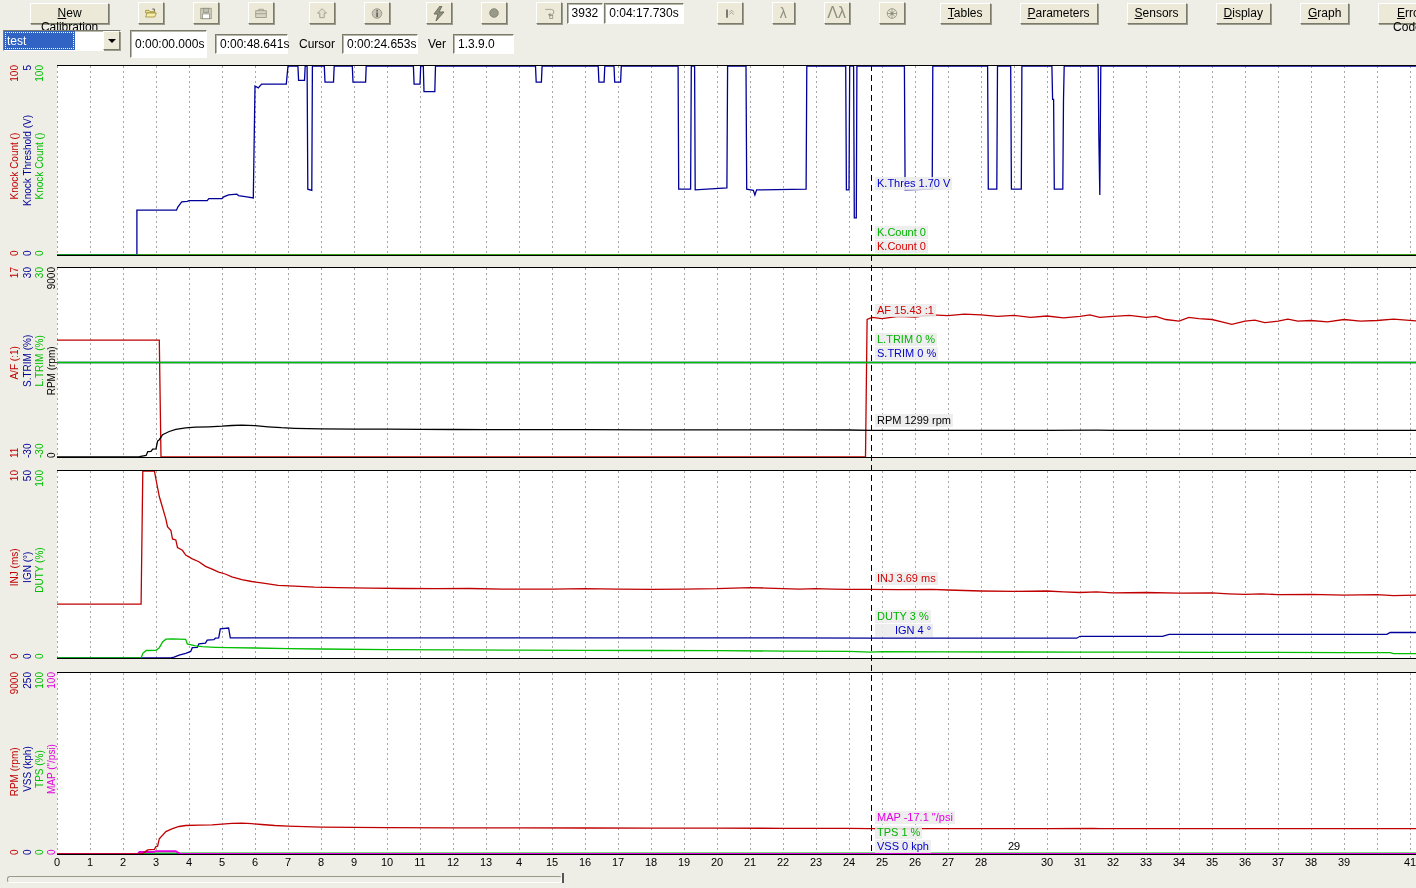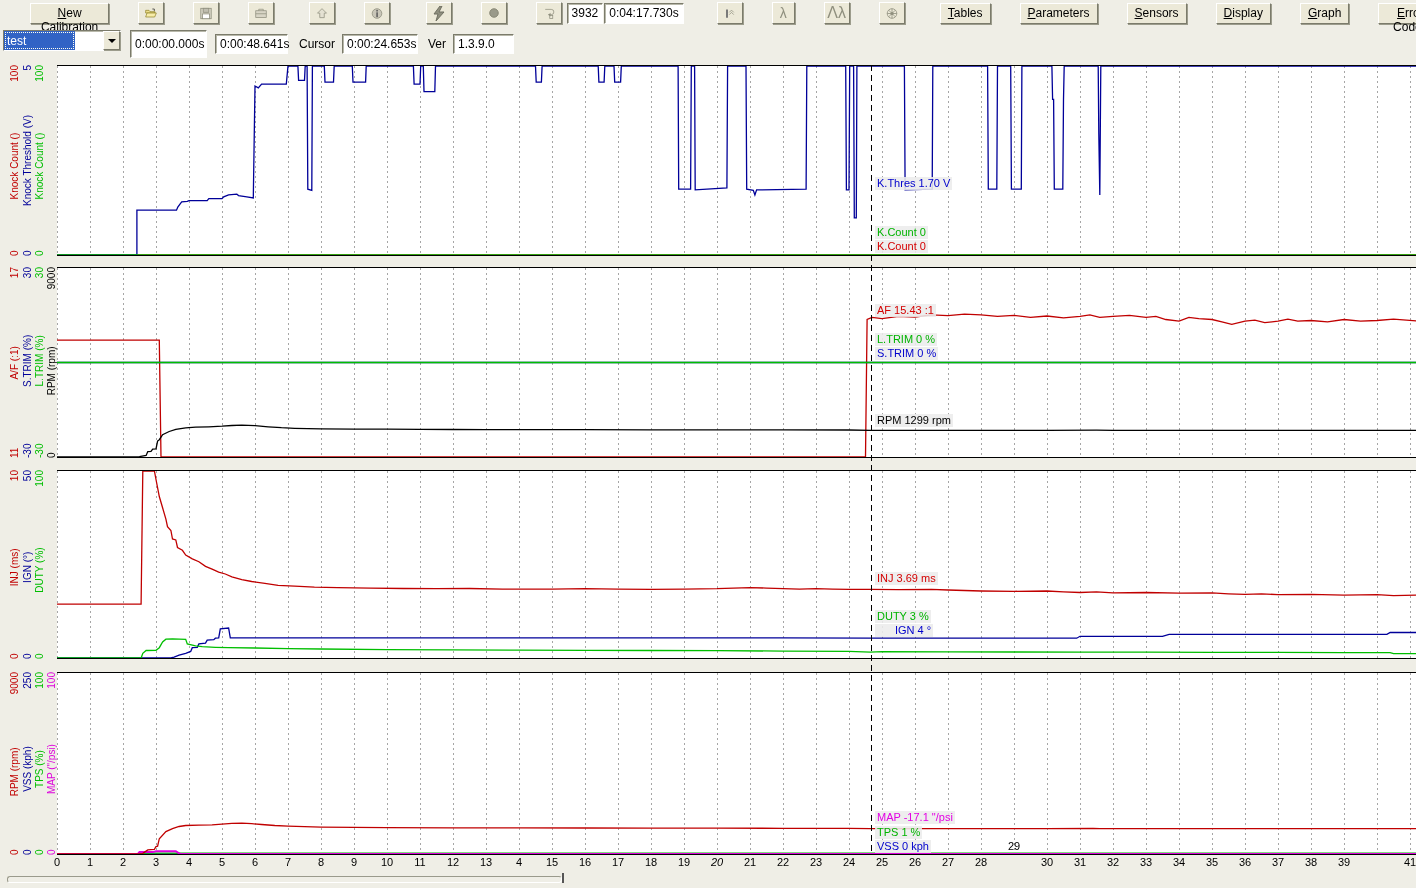--- a/index.html
+++ b/index.html
@@ -471,21 +471,21 @@
       <span class="xtick" style="left: 387px; top: 800px;">10</span>
       <span class="xtick" style="left: 420px; top: 800px;">11</span>
       <span class="xtick" style="left: 453px; top: 800px;">12</span>
       <span class="xtick" style="left: 486px; top: 800px;">13</span>
       <span class="xtick" style="left: 519px; top: 800px;">4</span>
       <span class="xtick" style="left: 552px; top: 800px;">15</span>
       <span class="xtick" style="left: 585px; top: 800px;">16</span>
       <span class="xtick" style="left: 618px; top: 800px;">17</span>
       <span class="xtick" style="left: 651px; top: 800px;">18</span>
       <span class="xtick" style="left: 684px; top: 800px;">19</span>
-      <span class="xtick" style="left: 717px; top: 800px; font-style: italic;">20</span>
+      <span class="xtick" style="left: 717px; top: 800px;">20</span>
       <span class="xtick" style="left: 750px; top: 800px;">21</span>
       <span class="xtick" style="left: 783px; top: 800px;">22</span>
       <span class="xtick" style="left: 816px; top: 800px;">23</span>
       <span class="xtick" style="left: 849px; top: 800px;">24</span>
       <span class="xtick" style="left: 882px; top: 800px;">25</span>
       <span class="xtick" style="left: 915px; top: 800px;">26</span>
       <span class="xtick" style="left: 948px; top: 800px;">27</span>
       <span class="xtick" style="left: 981px; top: 800px;">28</span>
       <span class="xtick" style="left: 1014px; top: 784px;">29</span>
       <span class="xtick" style="left: 1047px; top: 800px;">30</span>

